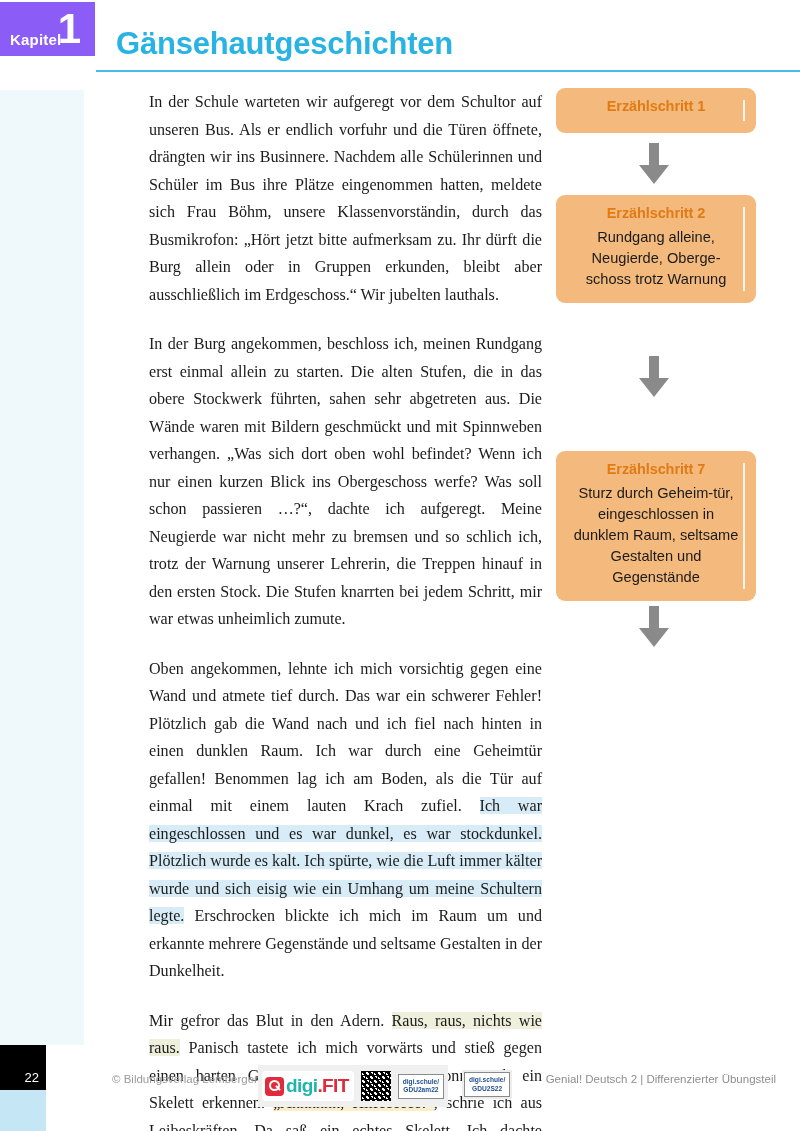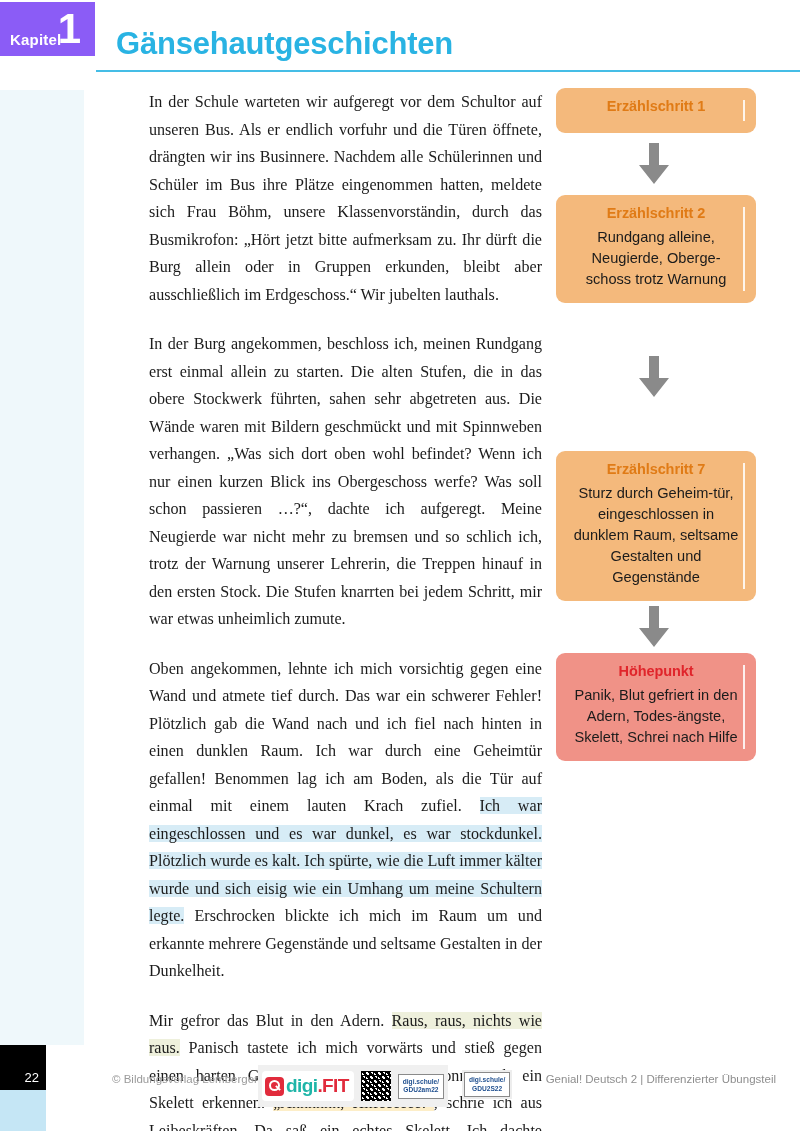--- a/index.html
+++ b/index.html
@@ -291,24 +291,20 @@
     </div>
     <div class="flow-box orange">
       <div class="flow-title">Erzählschritt 7</div>
       <div class="flow-body">Sturz durch Geheim-tür, eingeschlossen in dunklem Raum, seltsame Gestalten und Gegenstände</div>
     </div>
     <div style="height: 52px; display: flex; align-items: center; justify-content: center;">
       <svg class="flow-arrow" width="32" height="42" viewBox="0 0 32 42">
         <polygon points="11,0 21,0 21,22 31,22 16,41 1,22 11,22" fill="#8a8a8a"></polygon>
       </svg>
     </div>
-    <div class="flow-box pink">
-      <div class="flow-title">Höhepunkt</div>
-      <div class="flow-body">Panik, Blut gefriert in den Adern, Todes-ängste, Skelett, Schrei nach Hilfe</div>
-    </div>
   </div>
 
 <div id="footer">
   <span id="copyright">© Bildungsverlag Lemberger</span>
   <span id="book-info">Genial! Deutsch 2 | Differenzierter Übungsteil</span>
 </div>
 
 <div id="digifit-group">
   <div id="digifit-logo">
     <span class="logo-mark"></span>

